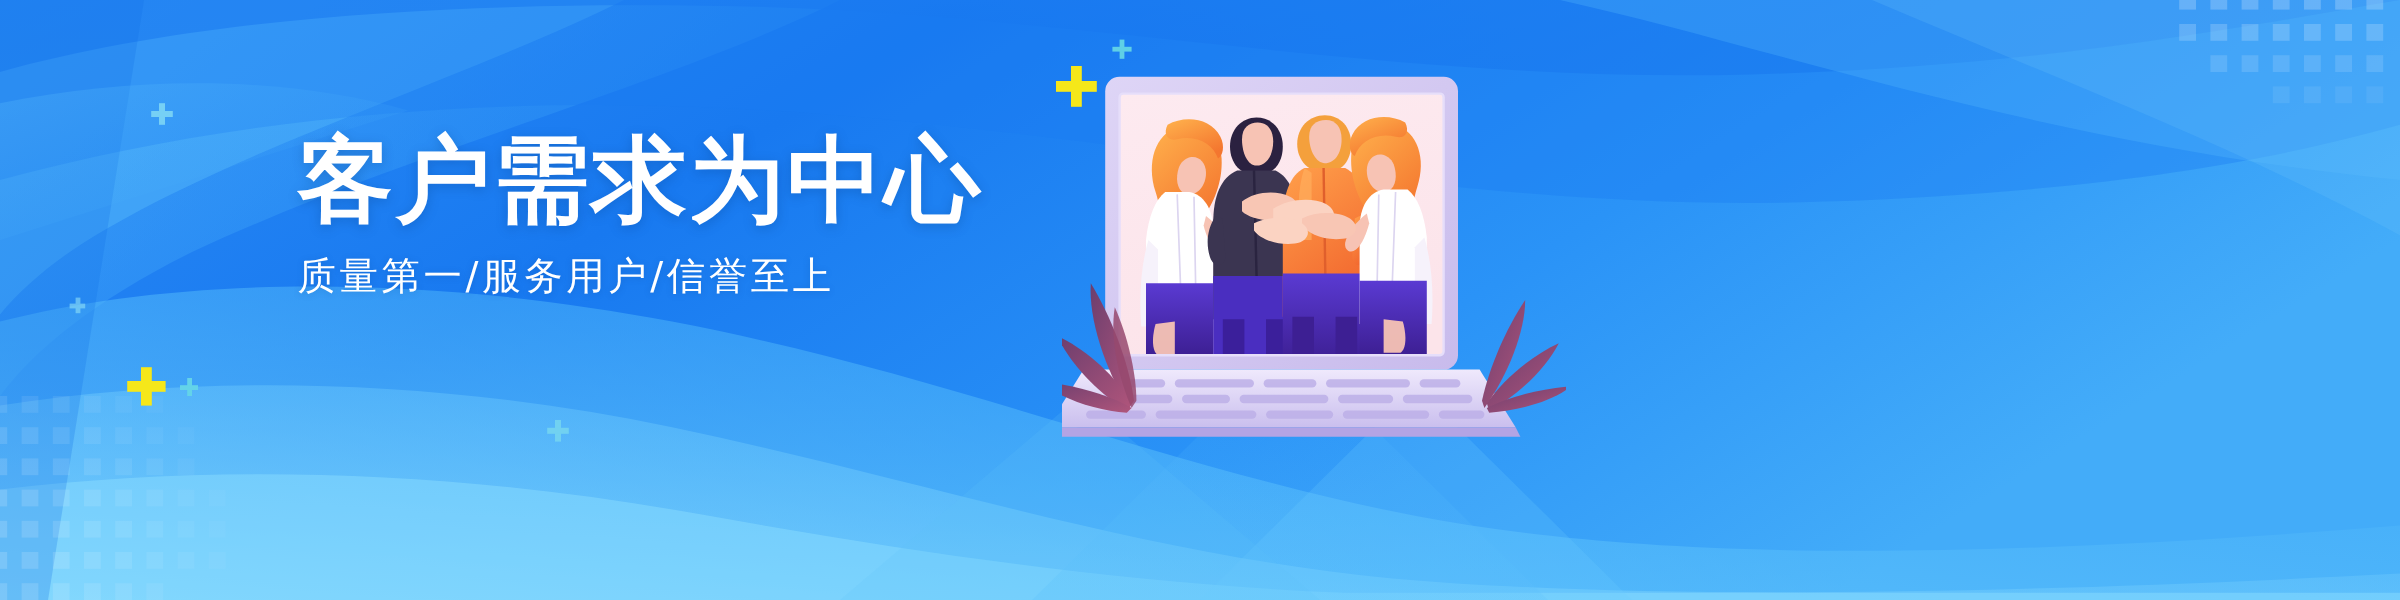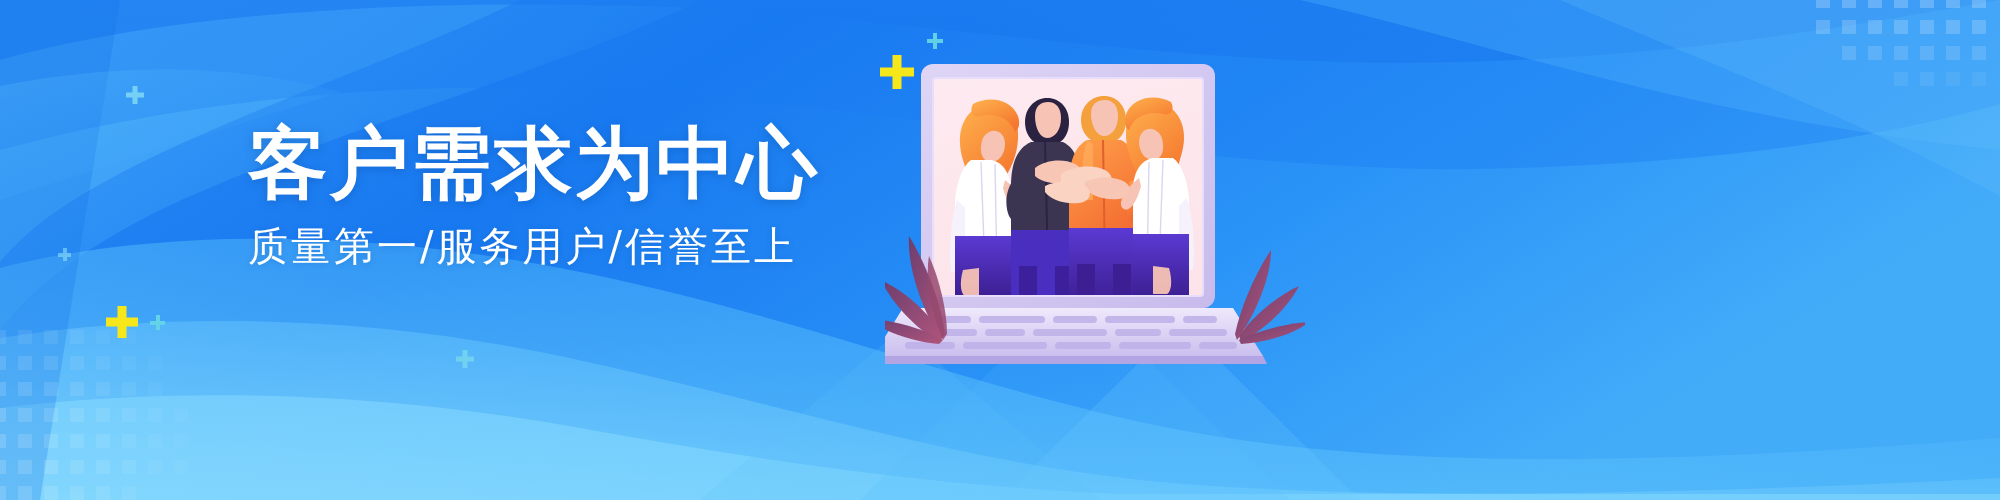--- a/index.html
+++ b/index.html
@@ -16,30 +16,30 @@
   .grid-sq{position:absolute;}
   .grid-sq i{position:absolute;display:block;width:14px;height:14px;background:rgba(255,255,255,.22);}
 
   
   .plus{position:absolute;}
   .plus::before,.plus::after{content:"";position:absolute;background:currentColor;}
   .plus::before{left:50%;top:0;transform:translateX(-50%);width:var(--t);height:100%;}
   .plus::after{top:50%;left:0;transform:translateY(-50%);height:var(--t);width:100%;}
 
   
-  .copy{position:absolute;left:248px;top:124px;width:620px;}
+  .copy{position:absolute;left:248px;top:112px;width:620px;}
   .headline{
     font-size:78px;line-height:1;font-weight:700;color:#ffffff;
     letter-spacing:2px;white-space:nowrap;
     text-shadow:0 2px 10px rgba(6,60,130,.28);
     font-family:"DejaVu Sans","Liberation Sans",sans-serif;
     transform:scaleX(1.02);transform-origin:left center;
   }
   .subline{
-    margin-top:24px;font-size:40px;line-height:1;font-weight:400;color:#ffffff;
+    margin-top:24px;font-size:32px;line-height:1;font-weight:400;color:#ffffff;
     letter-spacing:3px;white-space:nowrap;
     font-family:"DejaVu Sans","Liberation Sans",sans-serif;
     text-shadow:0 1px 6px rgba(6,60,130,.22);
   }
 
   
   .illus{position:absolute;left:885px;top:40px;width:420px;height:330px;}
   .illus svg{display:block;}
 </style>
 </head>

